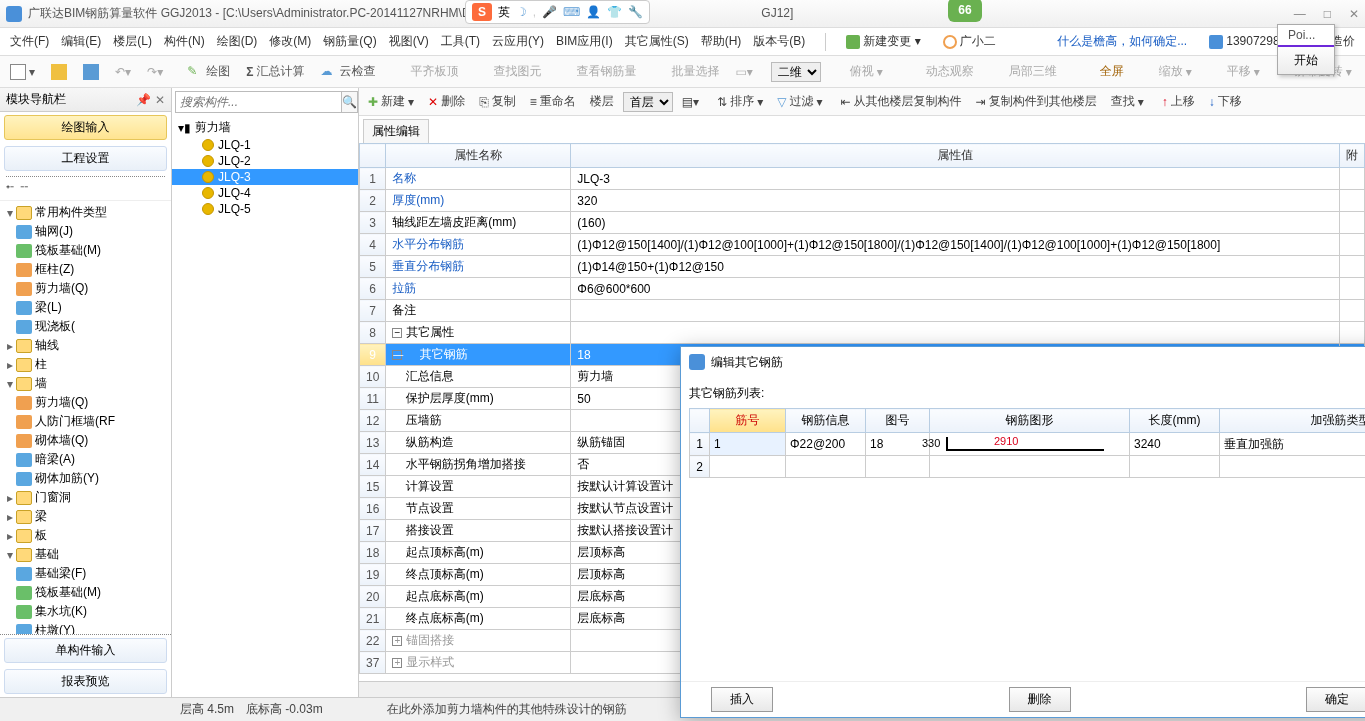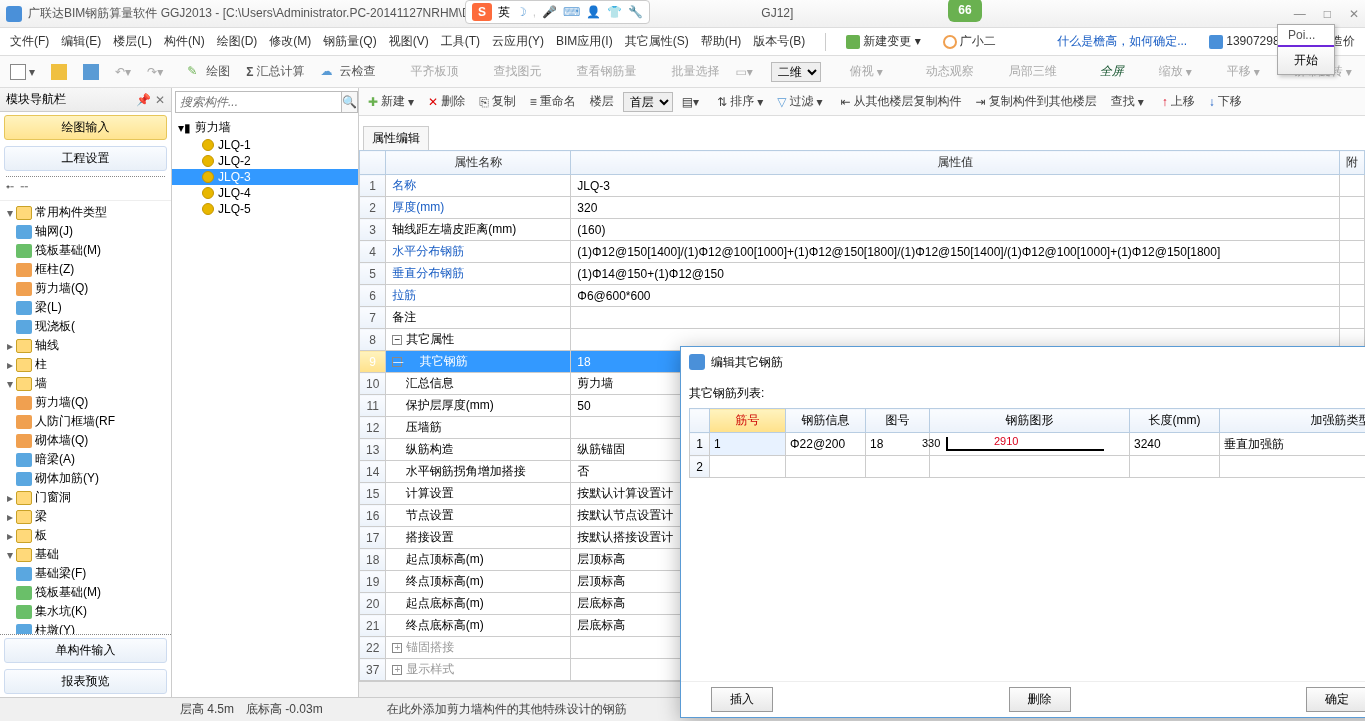--- a/index.html
+++ b/index.html
@@ -37,21 +37,21 @@
 .searchrow { display:flex; padding:3px; gap:0;}
 .searchrow input { flex:1; border:1px solid #bbb; padding:3px 4px; color:#aaa; font-style:italic;}
 .searchrow .sbtn { width:24px; border:1px solid #bbb; border-left:0; background:#f7f7f7; display:flex; align-items:center; justify-content:center; cursor:pointer;}
 .comptree { flex:1; overflow:auto; padding:2px 0;}
 .comptree .nd { display:flex; align-items:center; padding:1px 6px; cursor:pointer;}
 .comptree .sel { background:#3399ff; color:#fff;}
 .comptree .gic { width:12px; height:12px; border-radius:50%; background:#e8b700; border:1px solid #c49600; margin-right:4px; display:inline-block;}
 .rightpane { flex:1; display:flex; flex-direction:column; overflow:hidden;}
 .toolbar2 { height:28px; display:flex; align-items:center; border-bottom:1px solid #ddd; padding:0 4px; gap:4px; background:#fafafa;}
 .toolbar2 .tb { padding:2px 5px; display:flex; align-items:center; gap:3px; cursor:pointer; color:#444;}
-.propstab { background:#f7f7f7; border-bottom:1px solid #ccc; padding:3px 8px; display:inline-block; border:1px solid #ccc; border-bottom:0; margin-left:4px; margin-top:10px;}
+.propstab { background:#f7f7f7; border-bottom:1px solid #ccc; padding:3px 8px; display:inline-block; border:1px solid #ccc; border-bottom:0; margin-left:4px; margin-top:3px;}
 .propsgrid { flex:1; overflow:auto; position:relative;}
 table.grid { border-collapse:collapse; width:100%; }
 table.grid th { background:linear-gradient(#fafcff,#ecf2fa); border:1px solid #b8cde2; padding:3px 6px; font-weight:normal; color:#333;}
 table.grid td { border:1px solid #ccc; padding:2px 6px; height:19px; background:#fff;}
 table.grid td.rownum { background:linear-gradient(#fafcff,#ecf2fa); text-align:center; width:24px; color:#555;}
 table.grid td.rownum.selrow { background:linear-gradient(#fff3bf,#ffe18a);}
 table.grid tr.sel td { background:#3399ff; color:#fff;}
 table.grid td.link { color:#1a5ec4;}
 table.grid td.gray { color:#999;}
 .statusbar { height:24px; background:#f0f0f0; border-top:1px solid #ccc; display:flex; align-items:center; padding:0 8px; gap:12px; color:#444;}
@@ -187,21 +187,21 @@
   <span class="sep"></span>
   <span class="tb" style="color:#aaa;">
       <span class="ico"></span>
       <span>动态观察</span>
     </span>
   <span class="tb" style="color:#aaa;">
       <span class="ico"></span>
       <span>局部三维</span>
     </span>
   <span class="sep"></span>
-  <span class="tb" style="color:#14532d;font-style:italic;">
+  <span class="tb" style="color:#a16207;">
       <span class="ico"></span>
       <span>全屏</span>
     </span>
   <span class="tb" style="color:#aaa;"><span class="ico"></span><span>缩放</span>▾</span>
   <span class="tb" style="color:#aaa;"><span class="ico"></span><span>平移</span>▾</span>
   <span class="tb" style="color:#aaa;"><span class="ico"></span><span>屏幕旋转</span>▾</span>
   <span class="sep"></span>
 
 </div>
 

